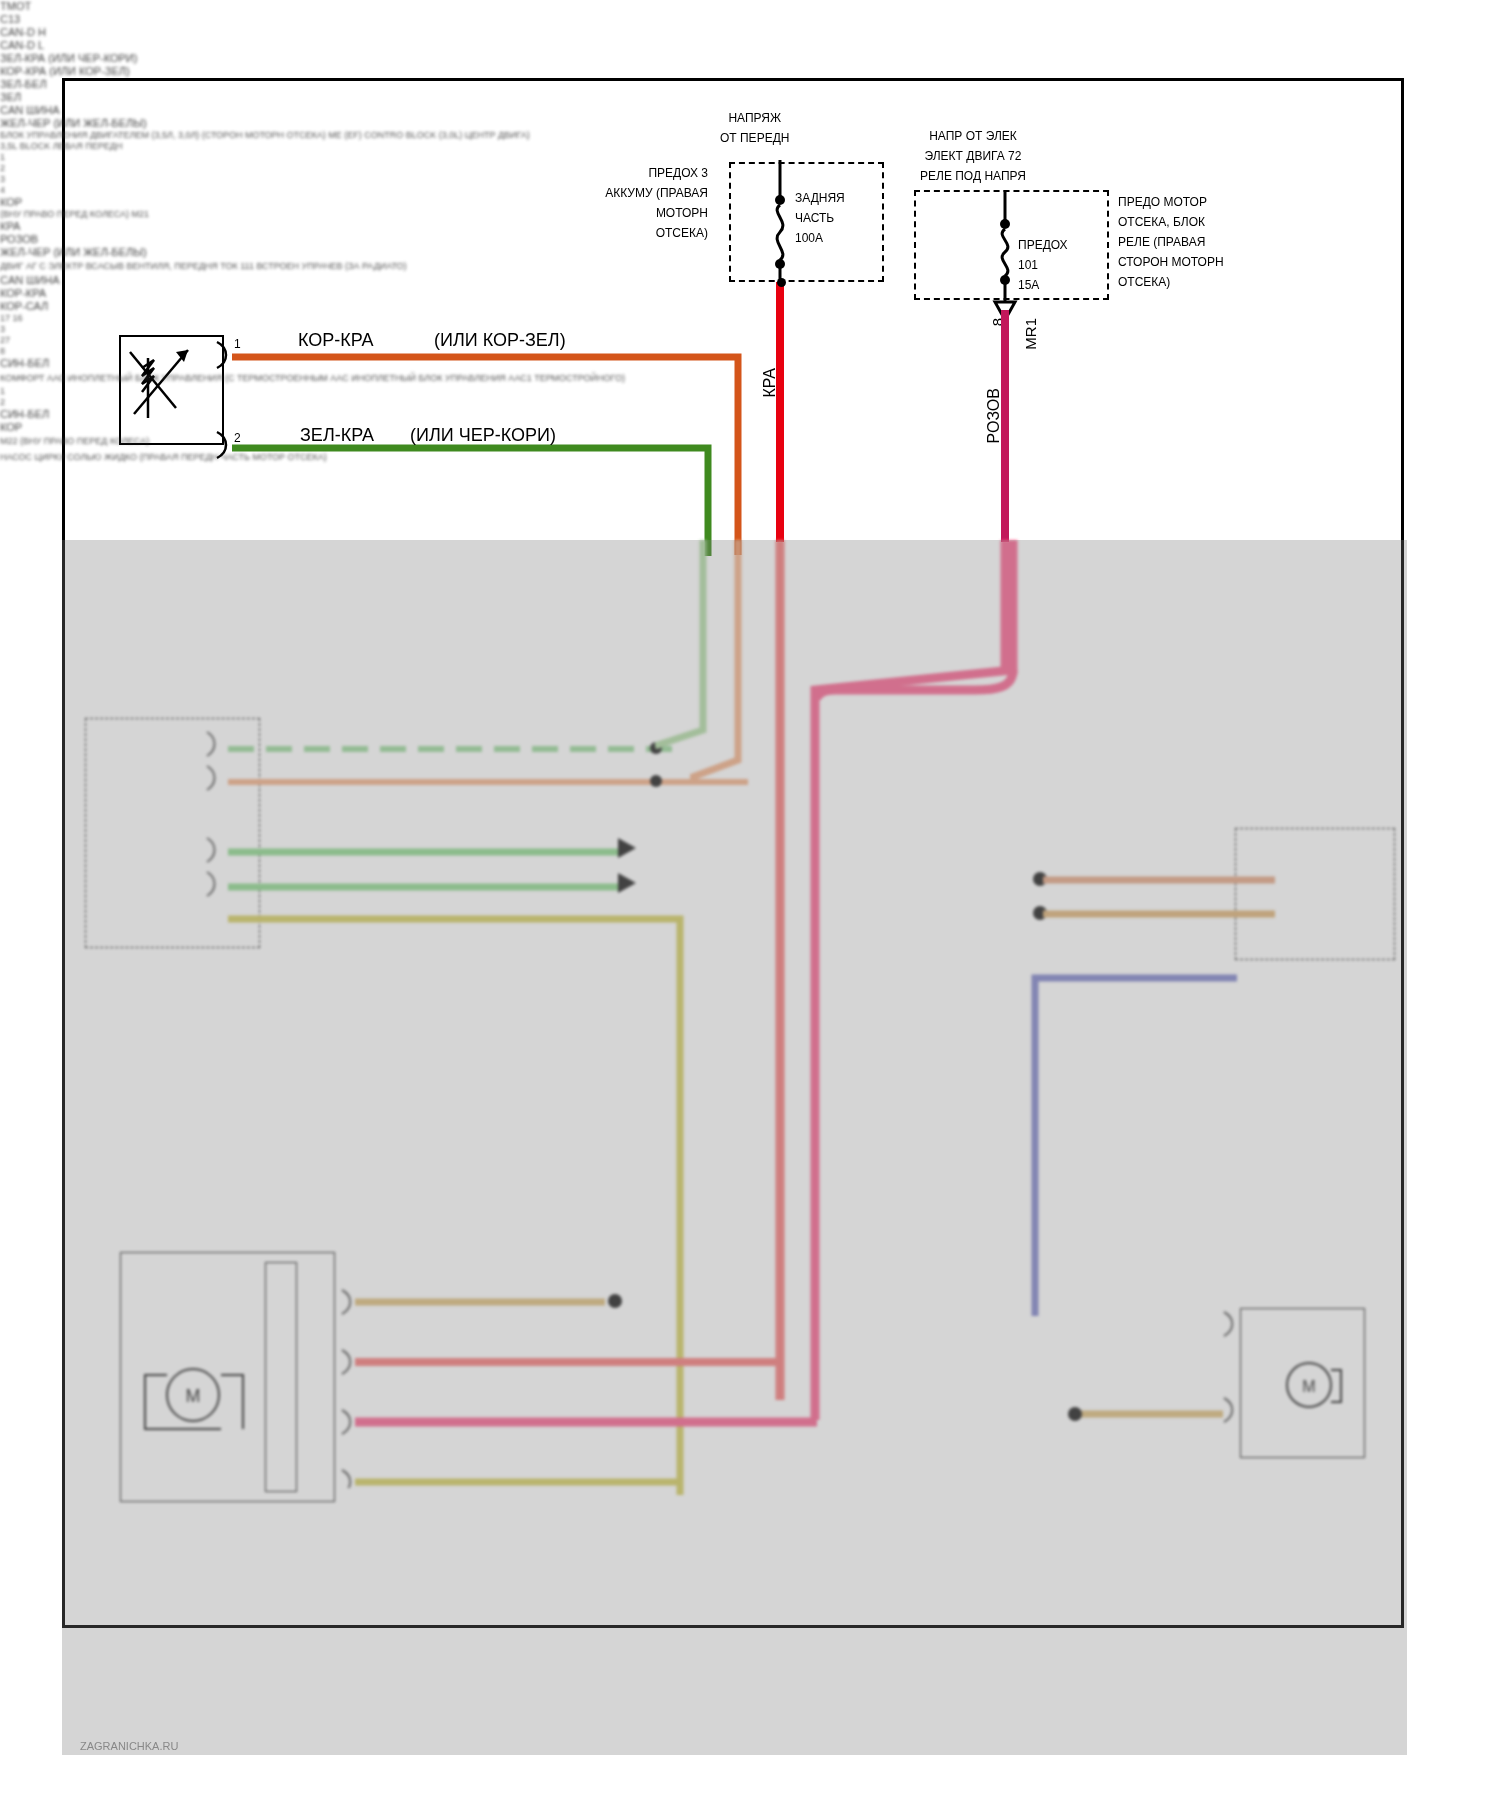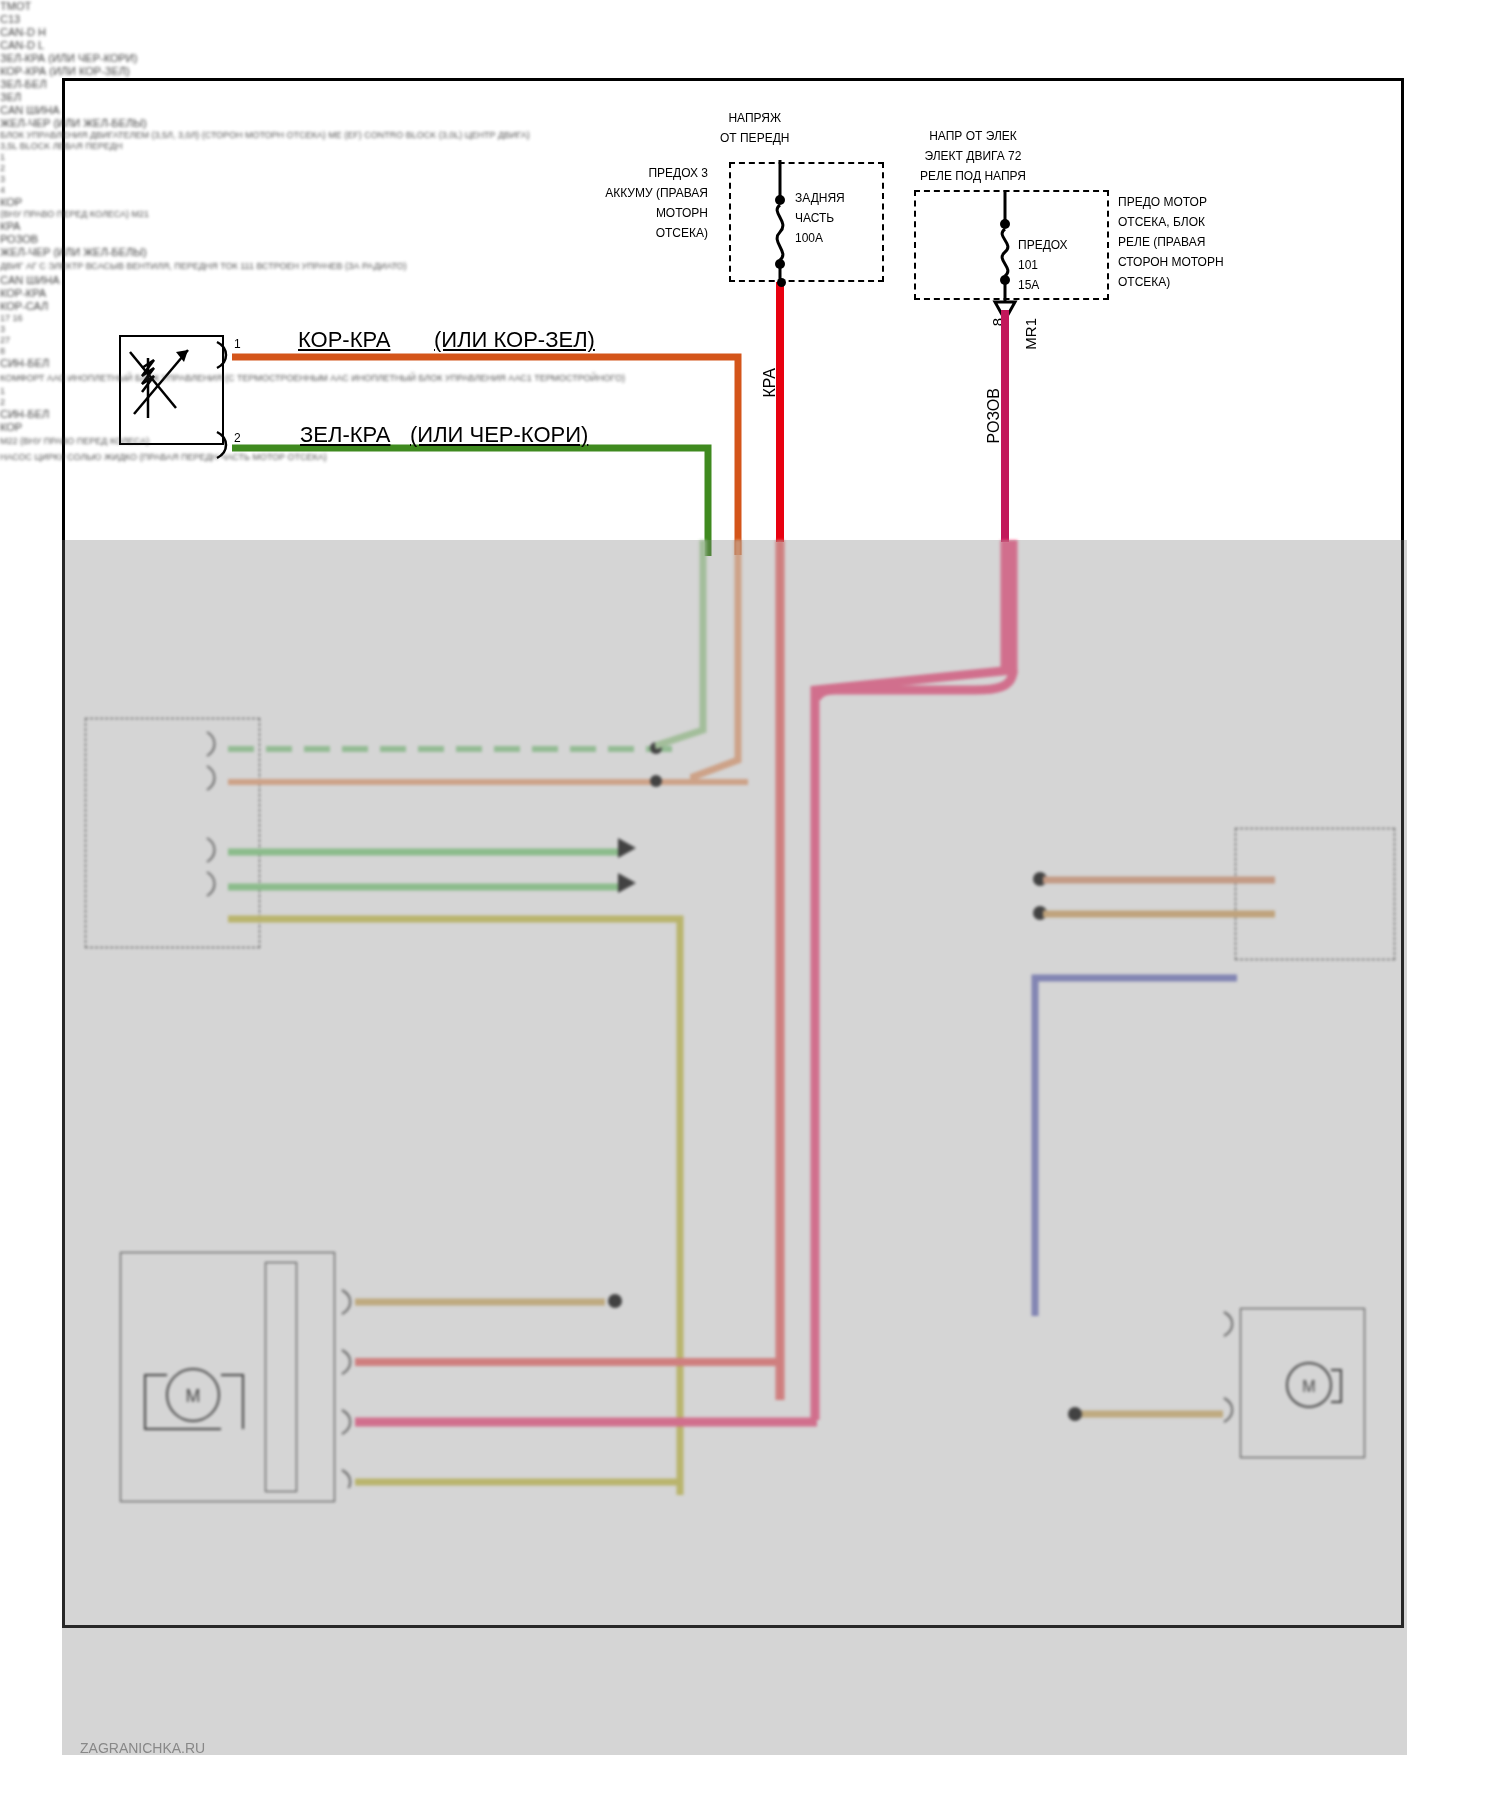--- a/index.html
+++ b/index.html
@@ -2,31 +2,31 @@
 <html><head>
 <meta charset="utf-8">
 <style>
   html,body{margin:0;padding:0;background:#ffffff;}
   body{font-family:"Liberation Sans", sans-serif;}
   #page{position:relative;width:1500px;height:1814px;background:#ffffff;overflow:hidden;}
   #frame{position:absolute;left:62px;top:78px;width:1342px;height:1550px;border:3px solid #000;box-sizing:border-box;}
   
   #dim{position:absolute;left:62px;top:540px;width:1345px;height:1215px;background:rgba(125,125,125,0.32);pointer-events:none;}
   .txt{position:absolute;font-size:12px;color:#000;line-height:20px;white-space:pre;}
-  .txt.b{font-size:22px;text-decoration:underline;}
+  .txt.b{font-size:18px;}
   .small{font-size:11px;color:#222;line-height:13px;}
   .tiny{font-size:9px;color:#333;line-height:11px;}
   .vert{position:absolute;font-size:16px;color:#000;writing-mode:vertical-rl;transform:rotate(180deg);white-space:pre;}
   .wire{position:absolute;}
   .dash{position:absolute;border:2px dashed #000;box-sizing:border-box;}
   .solid{position:absolute;border:2px solid #000;box-sizing:border-box;background:transparent;}
   .dot{position:absolute;width:9px;height:9px;border-radius:50%;background:#000;}
   .blurwrap{filter:blur(1.4px);opacity:.85;}
   svg{display:block;}
-  .footer{position:absolute;font-size:14px;color:#888;}
+  .footer{position:absolute;font-size:11px;color:#888;}
 </style>
 </head>
 <body>
 
 <div id="page">
 
   <div id="frame"></div>
 
   <div class="txt" style="left:720px;top:108px;text-align:center;">НАПРЯЖ
 ОТ ПЕРЕДН</div>

